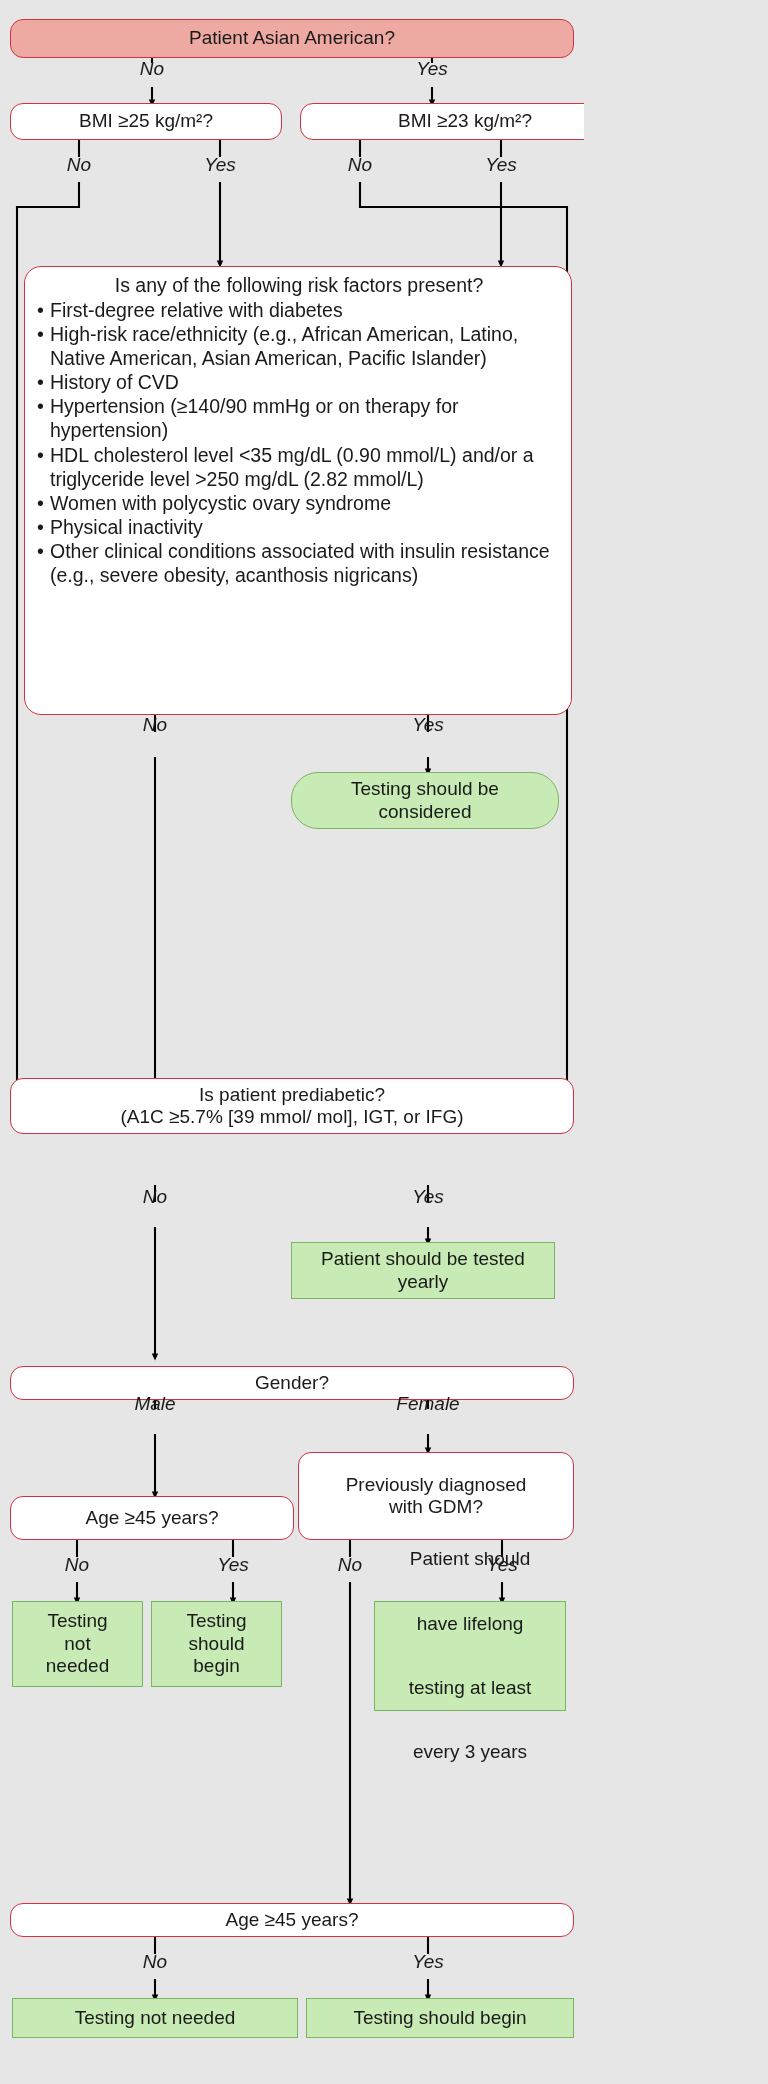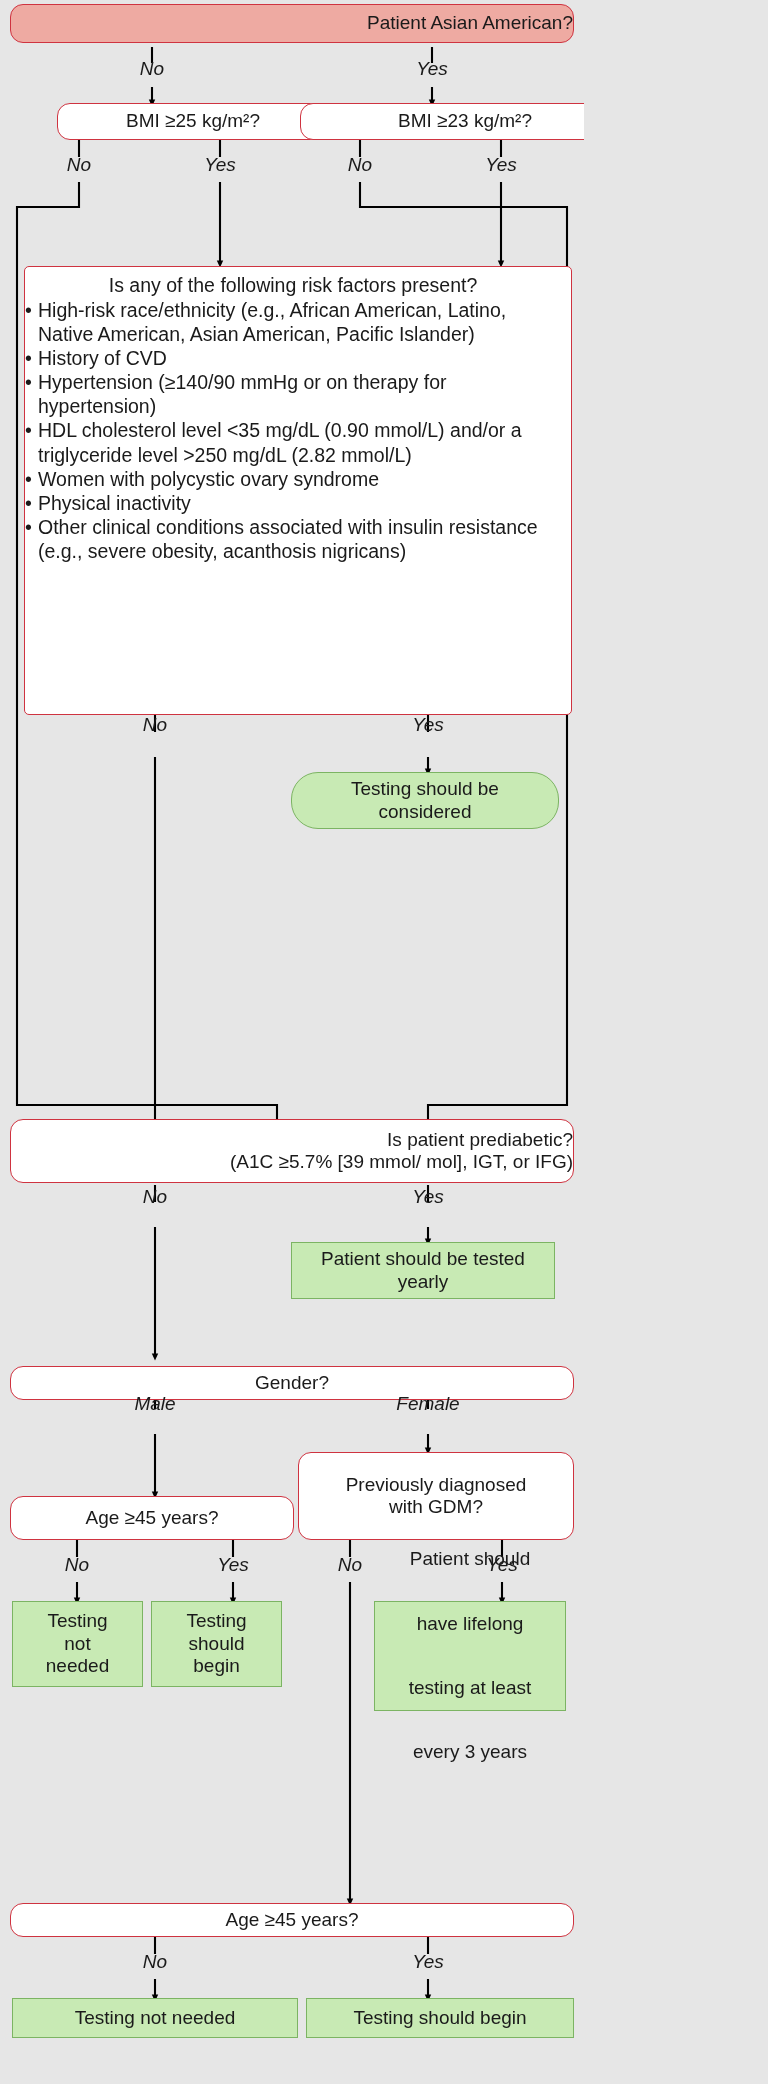--- a/index.html
+++ b/index.html
@@ -49,24 +49,24 @@
     background: #c8eab4;
     border: 1.3px solid #7cb463;
     font-size: 19px;
   }
   
   .listbox {
     position: absolute;
     box-sizing: border-box;
     background: #ffffff;
     border: 1.6px solid #cf3340;
-    border-radius: 5px;
+    border-radius: 17px;
     font-size: 19.5px;
     line-height: 1.235;
-    padding: 6px 10px 6px 0;
+    padding: 6px 10px 6px 12px;
     z-index: 5;
     text-align: left;
   }
   .listbox .qline {
     text-align: center;
     margin-bottom: 1px;
   }
   .listbox ul {
     margin: 0;
     padding: 0;
@@ -168,51 +168,52 @@
 
       <path d="M502,1582 L502,1601" marker-end="url(#ah)"></path>
 
       <path d="M155,1937 L155,1954"></path>
       <path d="M428,1937 L428,1954"></path>
       <path d="M155,1979 L155,1998" marker-end="url(#ah)"></path>
       <path d="M428,1979 L428,1998" marker-end="url(#ah)"></path>
     </g>
   </svg>
 
-  <div class="node qbox header" style="left:10px; top:4px; width:564px; height:39px;align-items:flex-end;">
+  <div class="node qbox header" style="left:10px; top:19px; width:564px; height:39px;">
     <span>Patient Asian American?</span>
   </div>
 
-  <div class="node qbox" style="left:10px; top:103px; width:272px; height:37px;margin-left:47px;">
+  <div class="node qbox" style="left:10px; top:103px; width:272px; height:37px;">
     <span>BMI ≥25 kg/m²?</span>
   </div>
 
   <div class="node qbox" style="left:300px; top:103px; width:330px; height:37px;">
     <span>BMI ≥23 kg/m²?</span>
   </div>
 
   <div class="listbox" style="left:24px; top:266px; width:548px; height:449px;">
     <div class="qline">Is any of the following risk factors present?</div>
     <ul>
+      <li>First-degree relative with diabetes</li>
       <li>High-risk race/ethnicity (e.g., African American, Latino, Native American, Asian American, Pacific Islander)</li>
       <li>History of CVD</li>
       <li>Hypertension (≥140/90 mmHg or on therapy for hypertension)</li>
       <li>HDL cholesterol level &lt;35 mg/dL (0.90 mmol/L) and/or a triglyceride level &gt;250 mg/dL (2.82 mmol/L)</li>
       <li>Women with polycystic ovary syndrome</li>
       <li>Physical inactivity</li>
       <li>Other clinical conditions associated with insulin resistance (e.g., severe obesity, acanthosis nigricans)</li>
     </ul>
   </div>
 
   <div class="node gbox" style="left:291px; top:772px; width:268px; height:57px;border-radius:27px;">
     <span>Testing should be</span>
     <span>considered</span>
   </div>
 
-  <div class="node qbox" style="left:10px; top:1119px; width:564px; height:64px;align-items:flex-end;">
+  <div class="node qbox" style="left:10px; top:1078px; width:564px; height:56px;">
     <span>Is patient prediabetic?</span>
     <span>(A1C ≥5.7% [39 mmol/ mol], IGT, or IFG)</span>
   </div>
 
   <div class="node gbox" style="left:291px; top:1242px; width:264px; height:57px;">
     <span>Patient should be tested</span>
     <span>yearly</span>
   </div>
 
   <div class="node qbox" style="left:10px; top:1358px; width:564px; height:34px;margin-top:8px;">

